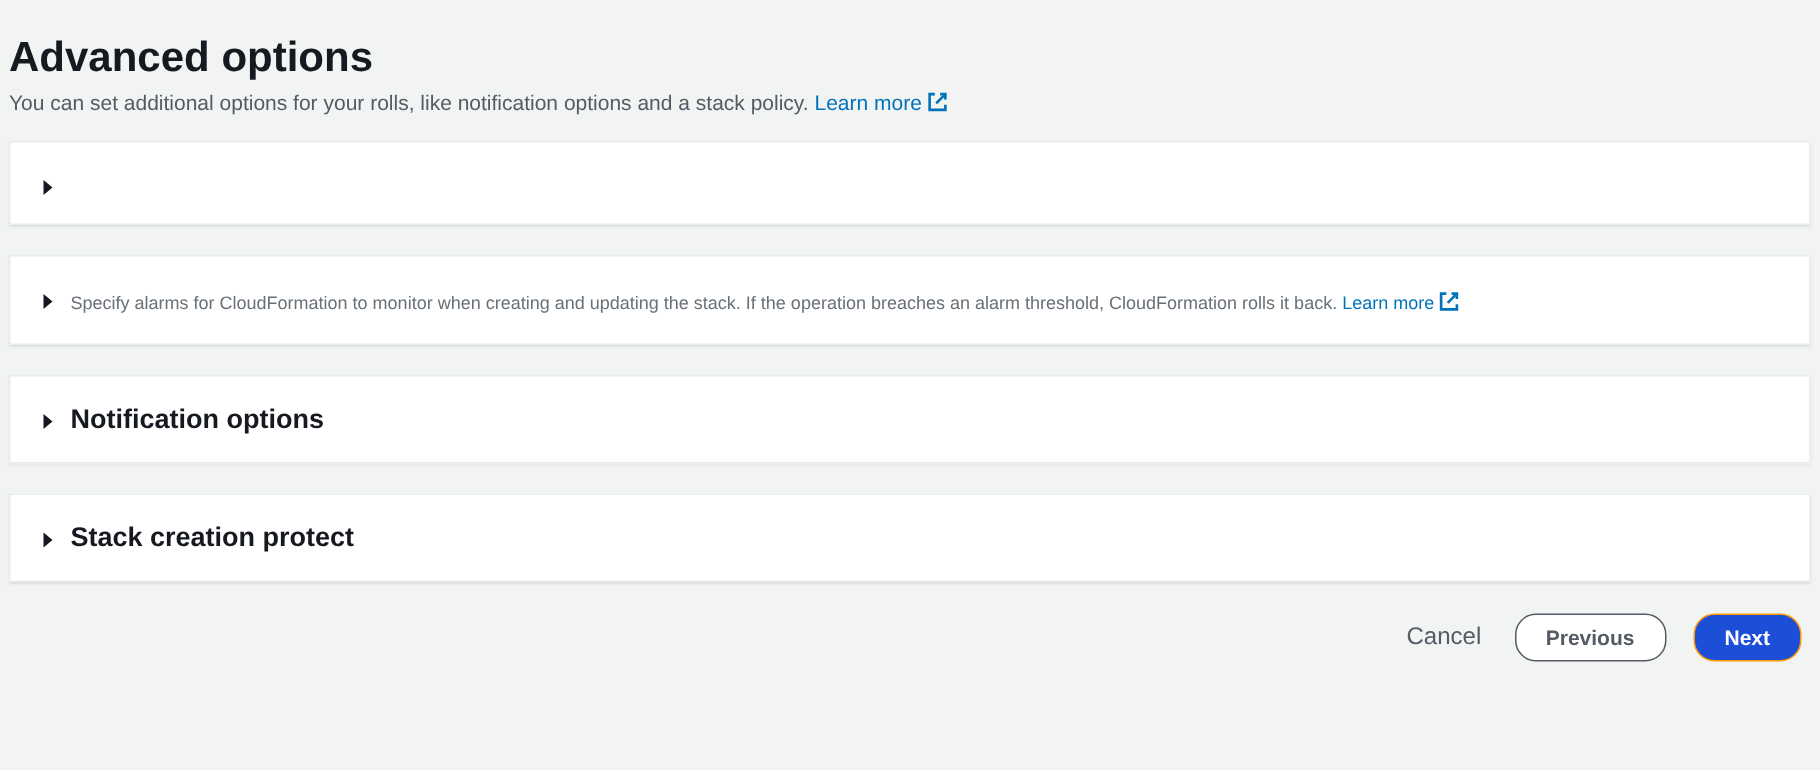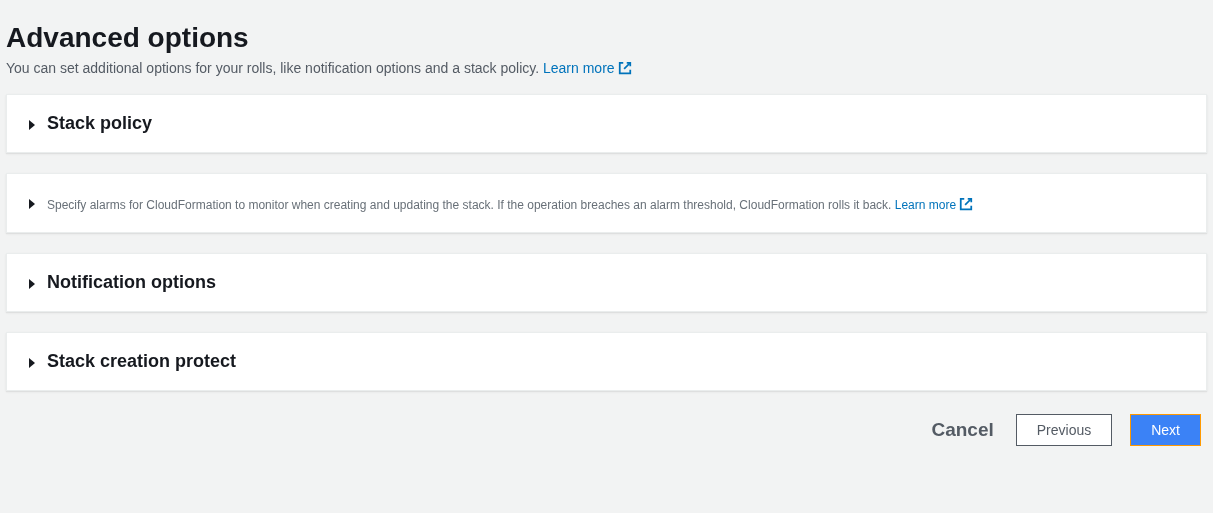--- a/index.html
+++ b/index.html
@@ -75,42 +75,42 @@
       display: flex;
       justify-content: flex-end;
       align-items: center;
       gap: 18px;
       margin-top: 16px;
       padding-right: 6px;
     }
     .btn-link {
       background: none;
       border: none;
-      font-size: 19px;
-      font-weight: 700;
+      font-size: 16px;
+      font-weight: 400;
       color: #545b64;
       cursor: pointer;
       padding: 8px 4px;
       margin-left: 41px;
     }
     .btn {
       font-size: 14px;
-      font-weight: 400;
+      font-weight: 700;
       padding: 7px 20px;
-      border-radius: 0;
+      border-radius: 14px;
       cursor: pointer;
       border: 1px solid;
     }
     .btn-normal {
       background: #ffffff;
       color: #545b64;
       border-color: #545b64;
     }
     .btn-primary {
-      background: #3b82f6;
+      background: #1d4ed8;
       color: #ffffff;
       border-color: #ff9900;
     }
   </style>
 </head>
 <body>
 
 <h1 class="page-title">Advanced options</h1>
 <p class="page-subtitle">
   <span>You can set additional options for your rolls, like notification options and a stack policy. </span><a class="link"><span>Learn more</span><svg class="external-icon" viewBox="0 0 16 16" fill="none" stroke="#0073bb" stroke-width="2">
@@ -119,21 +119,20 @@
         <path d="M14 2L7 9"></path>
       </svg></a>
 </p>
 
 <div class="panel">
   <div class="panel-header">
     <svg class="caret" width="10" height="12" viewBox="0 0 10 12">
         <path d="M2 1 L8 6 L2 11 Z" fill="#16191f"></path>
       </svg>
     <div class="panel-content">
-      <div class="panel-title">Stack policy</div>
     </div>
   </div>
 </div>
 
 <div class="panel">
   <div class="panel-header">
     <svg class="caret" width="10" height="12" viewBox="0 0 10 12">
         <path d="M2 1 L8 6 L2 11 Z" fill="#16191f"></path>
       </svg>
     <div class="panel-content">

